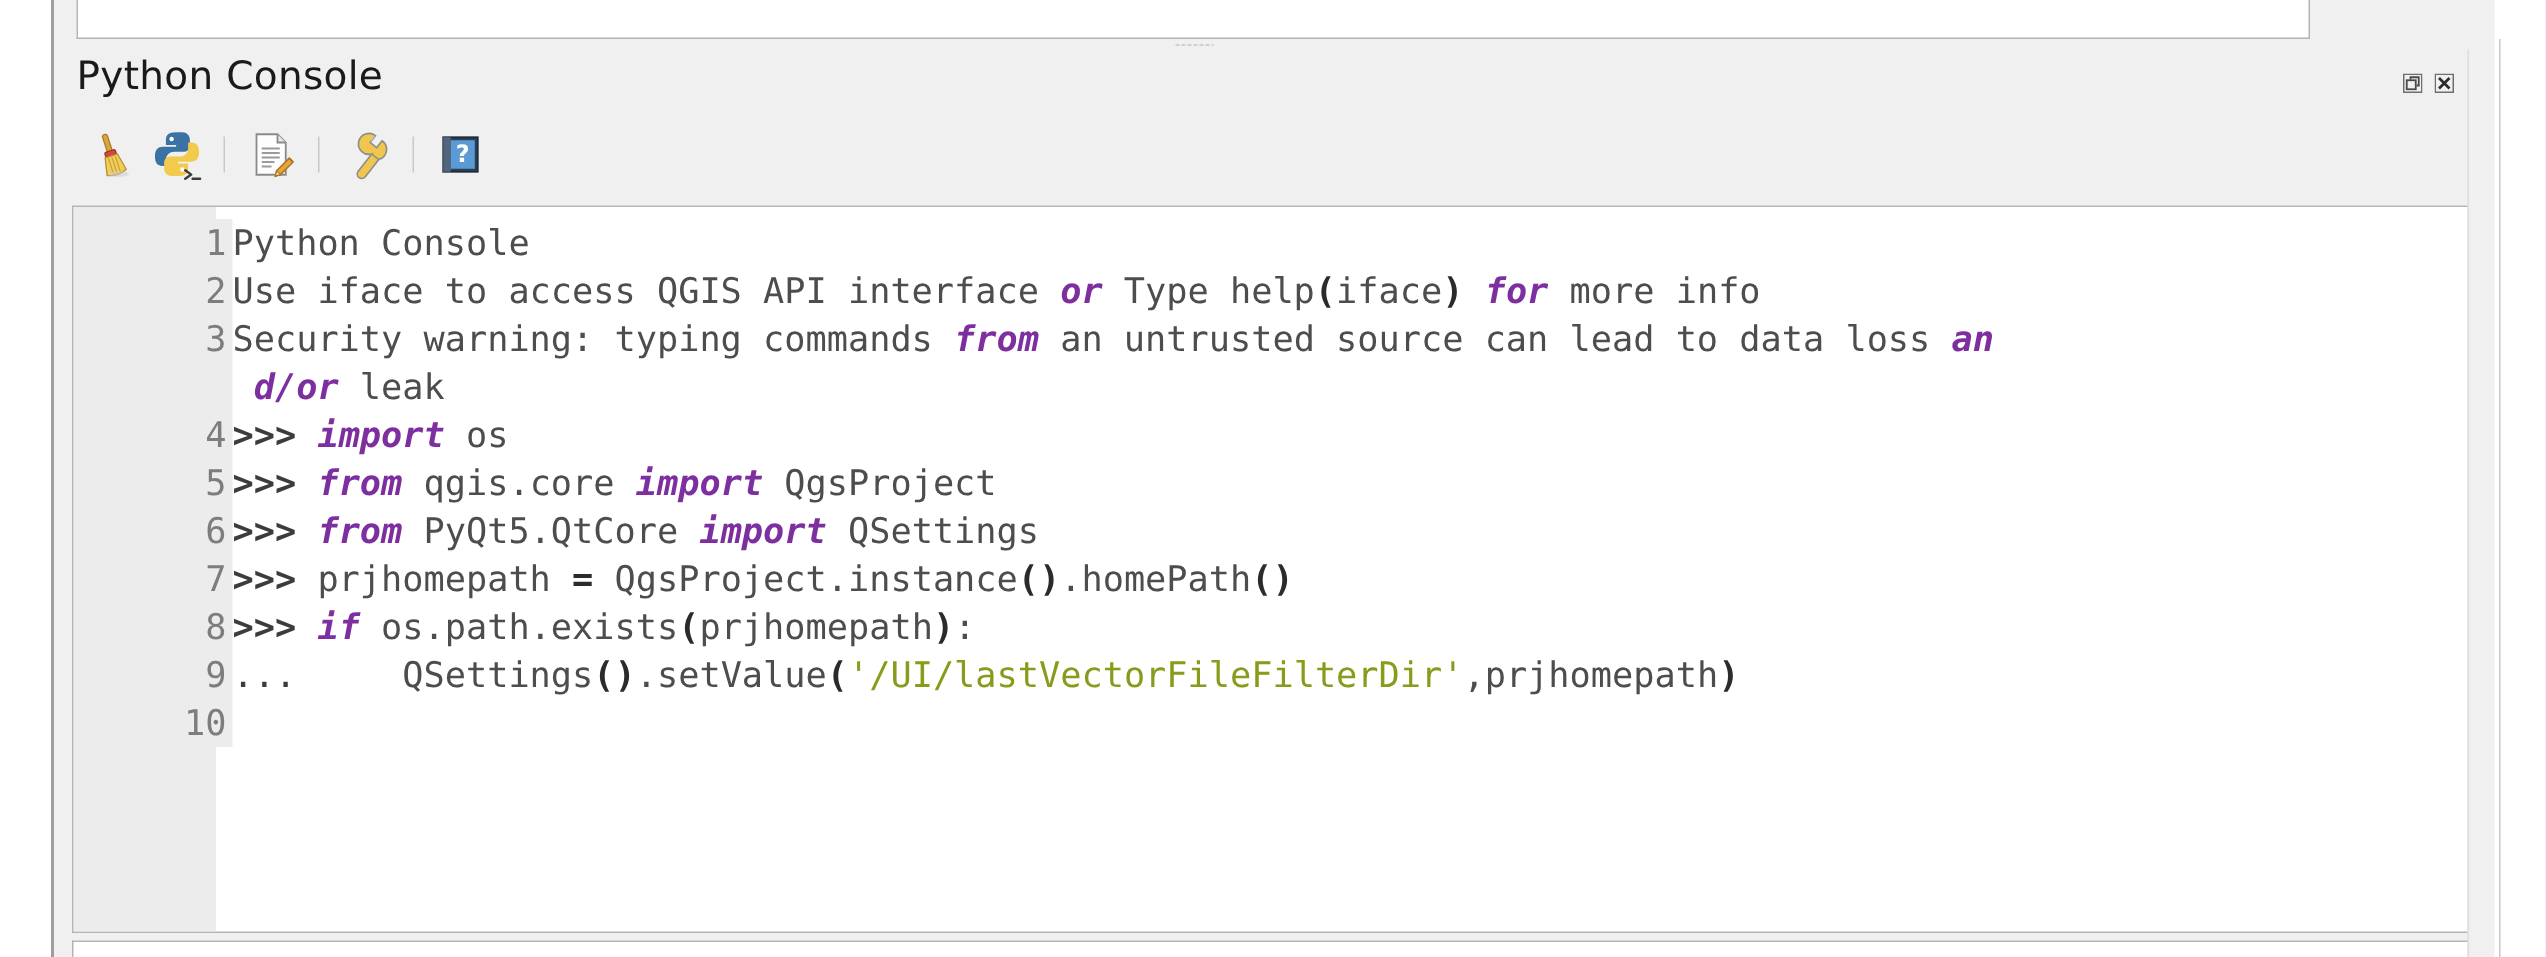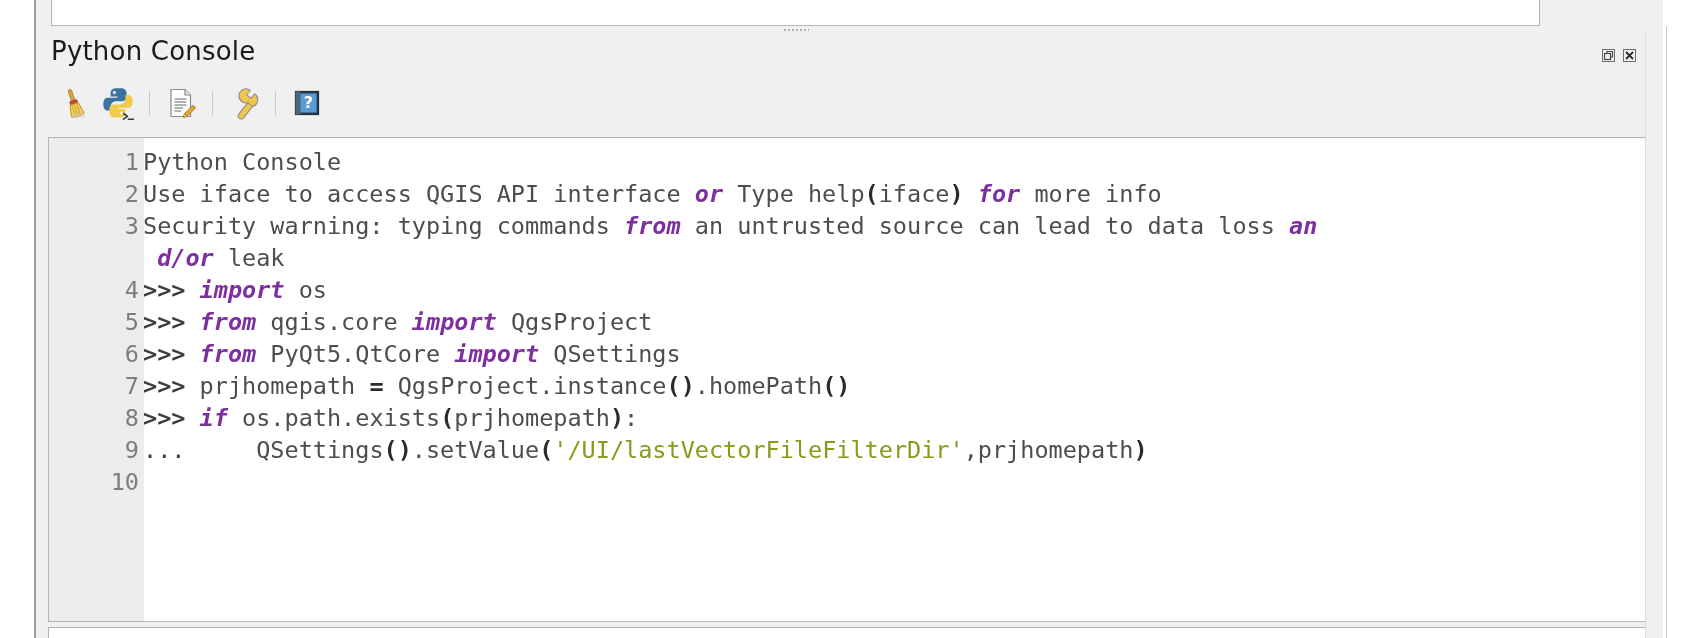--- a/index.html
+++ b/index.html
@@ -180,21 +180,21 @@
     position: absolute;
     left: 0;
     top: 0;
     width: 94px;
     height: 483px;
     background: #ececec;
     border-right: 1px solid #ececec;
   }
   .code-scroll {
     position: absolute;
-    left: 0;
+    left: 12px;
     top: 0;
     width: 1600px;
     height: 463px;
     overflow: hidden;
   }
   .code-lines {
     position: absolute;
     left: 0;
     top: 8px;
     width: 1600px;

